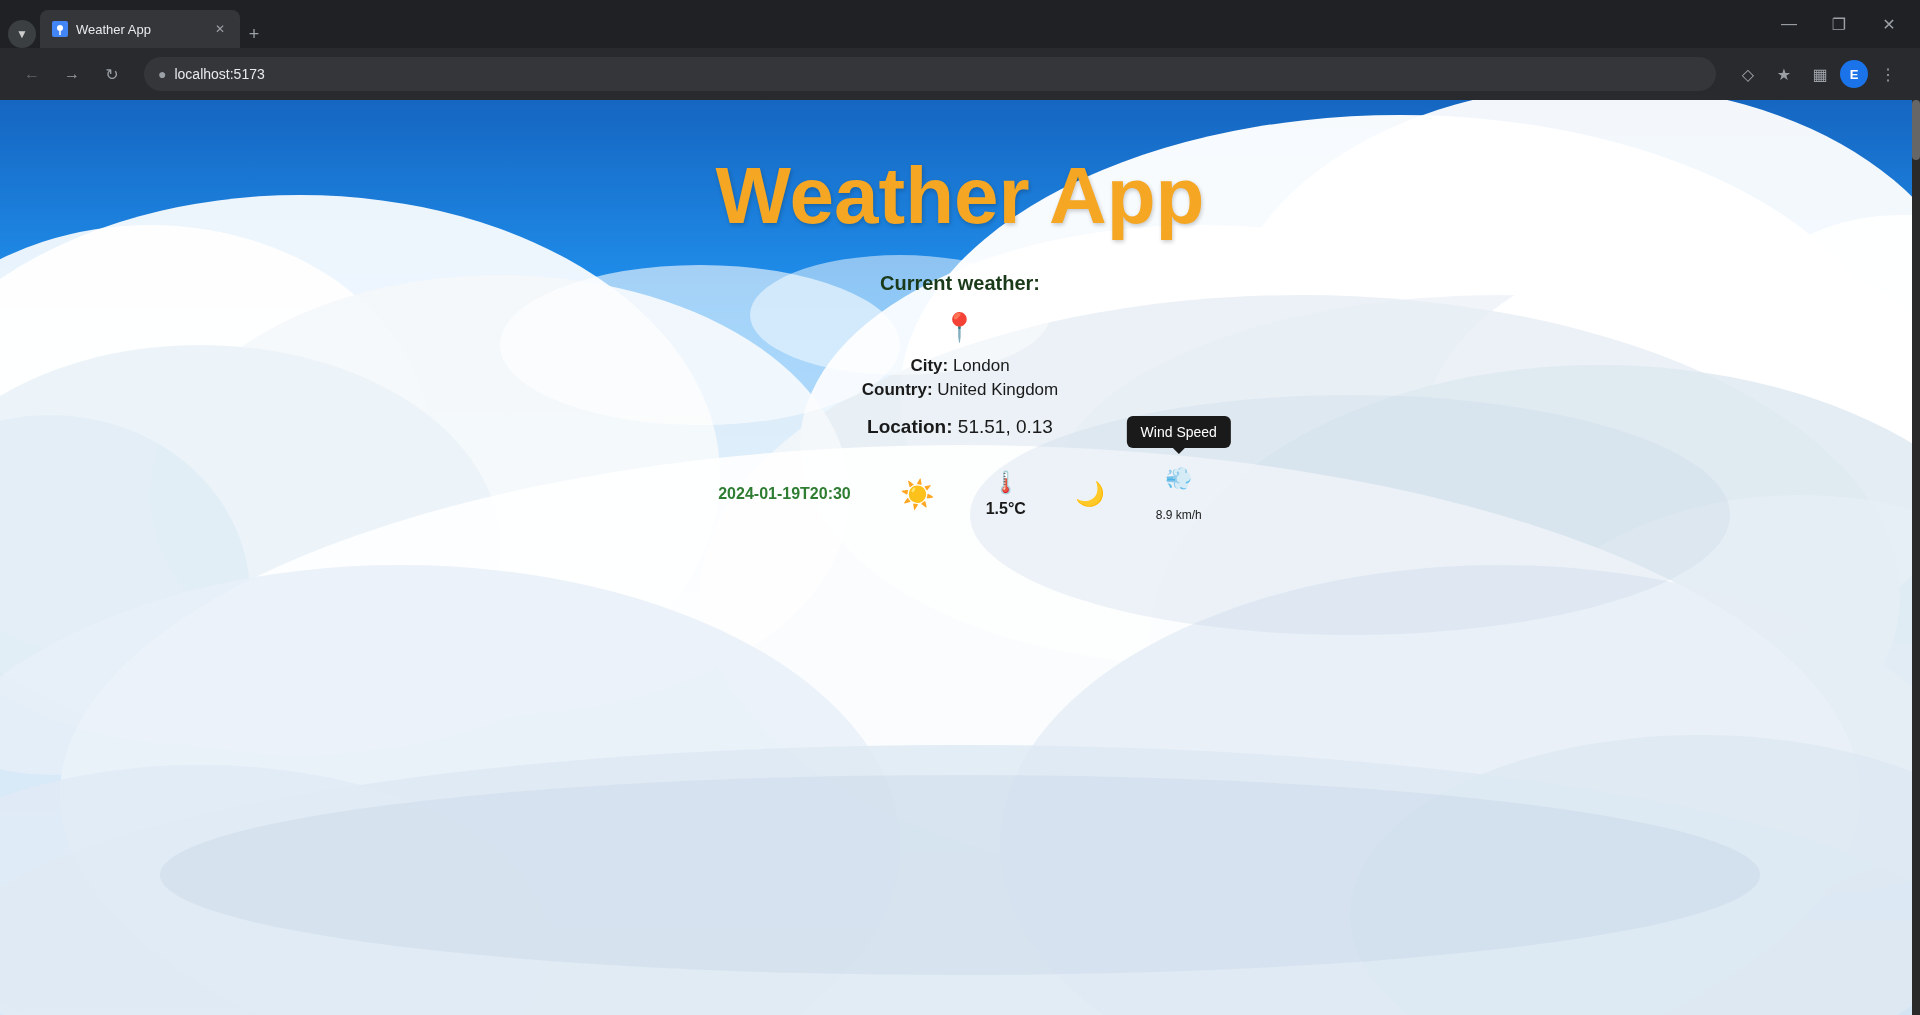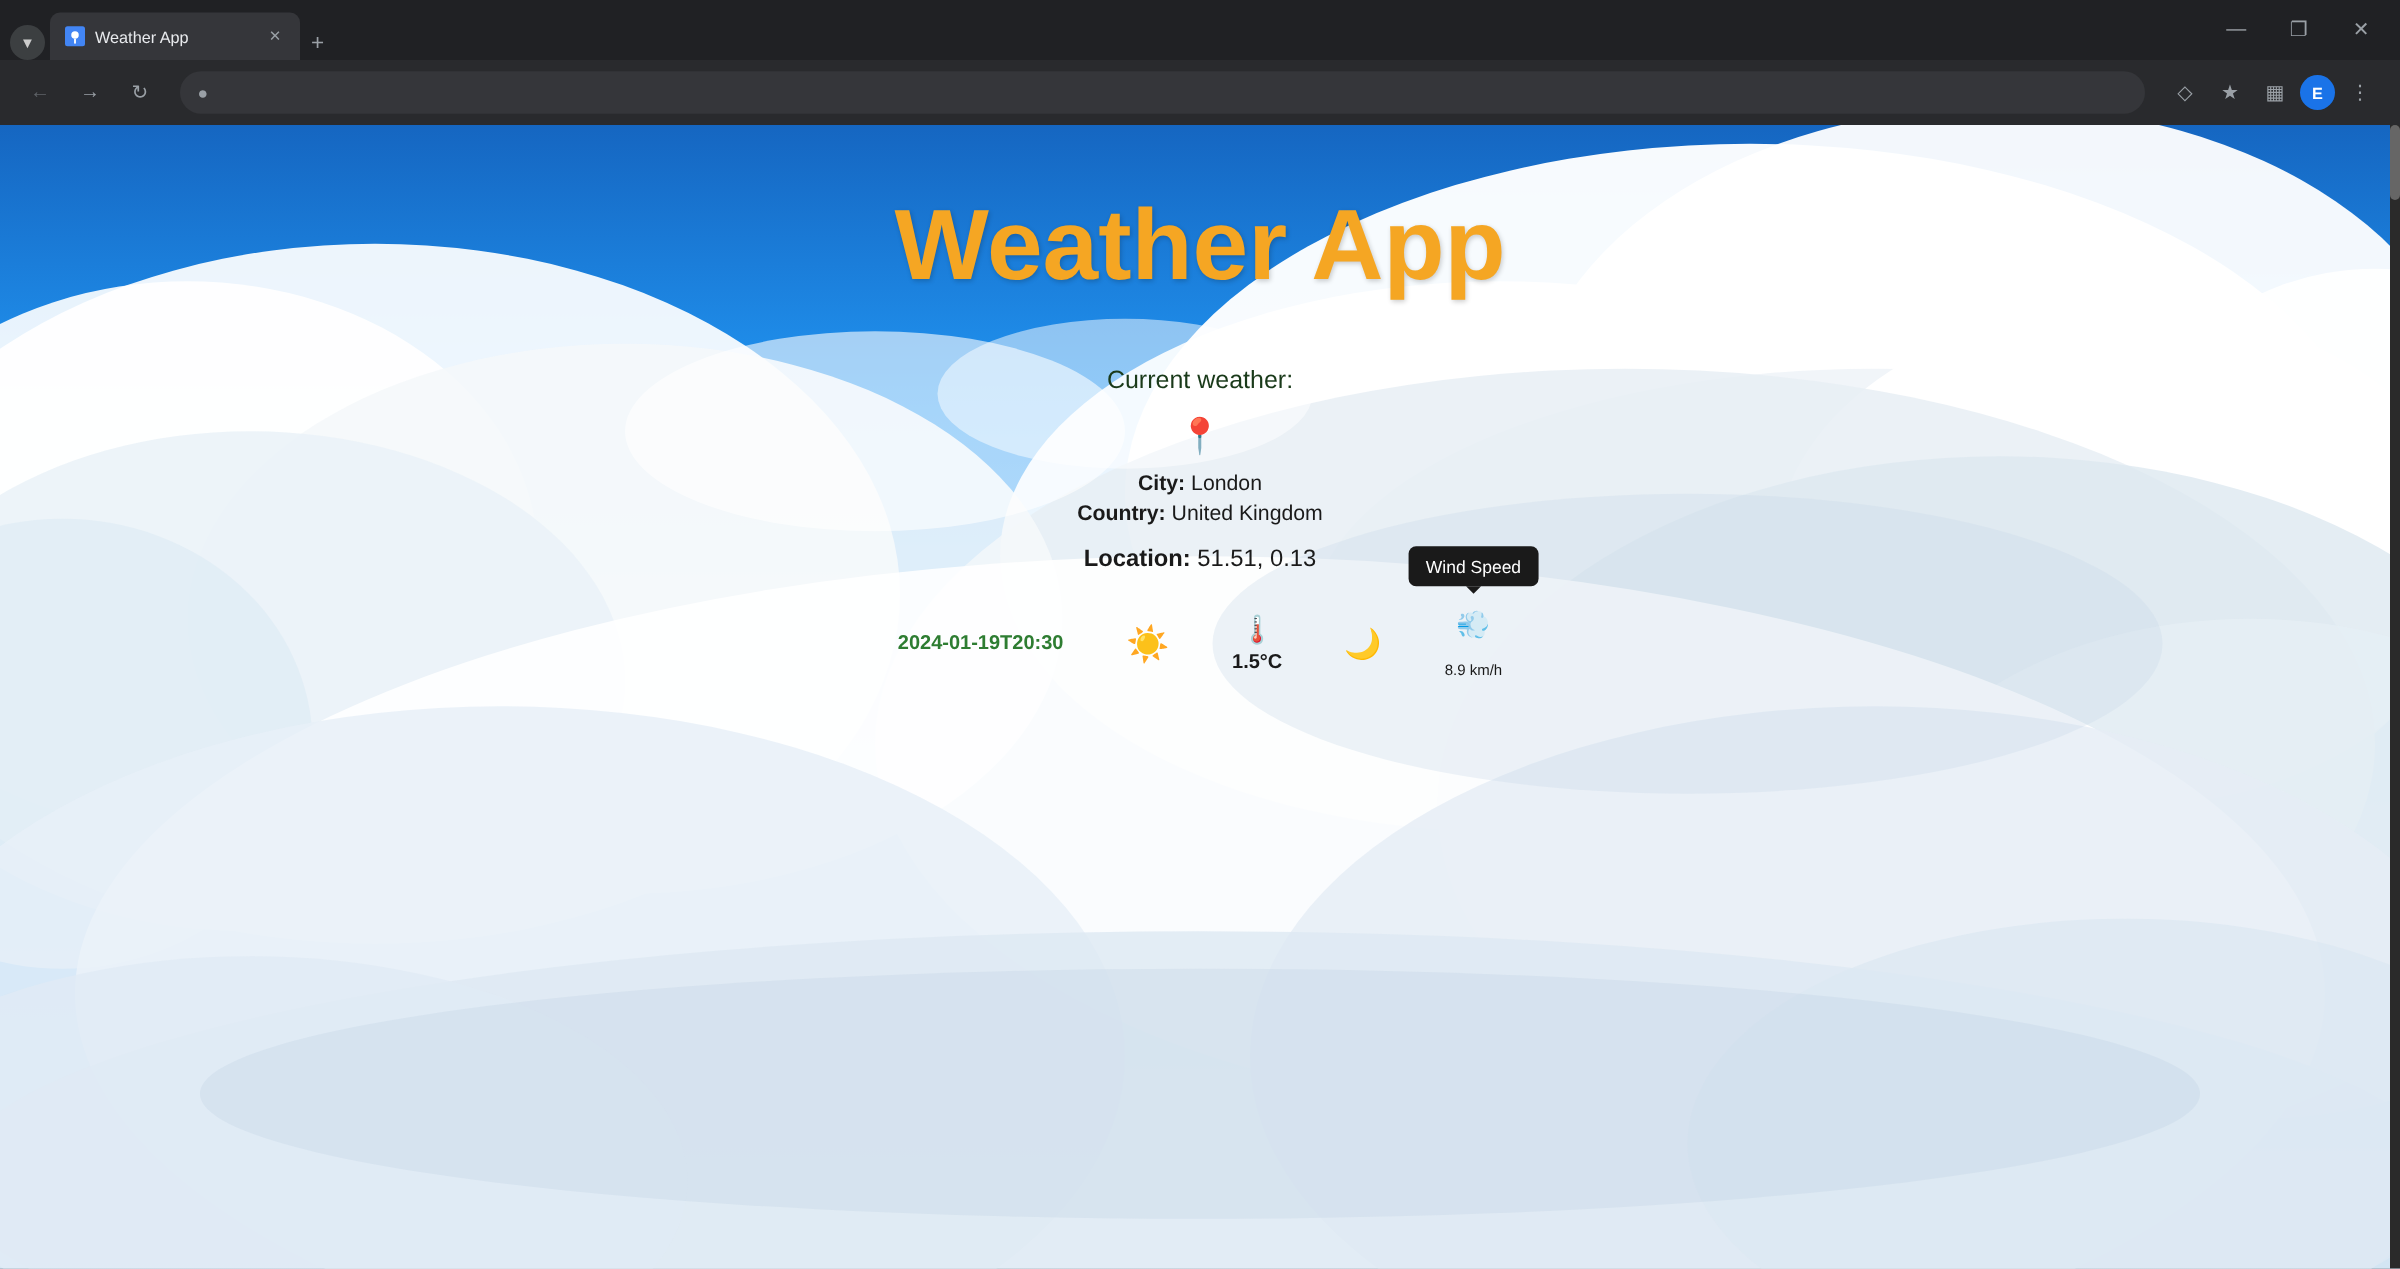--- a/index.html
+++ b/index.html
@@ -240,24 +240,23 @@
     .app-title {
       font-size: 80px;
       font-weight: bold;
       color: #f5a623;
       text-shadow: 1px 2px 4px rgba(0,0,0,0.2);
       margin-bottom: 30px;
     }
 
     .current-weather-label {
       font-size: 20px;
-      font-weight: normal;
+      font-weight: bold;
       color: #1a3a1a;
       margin-bottom: 16px;
-      margin-top: 21px;
     }
 
     .location-pin {
       font-size: 28px;
       color: #2e7d32;
       margin-bottom: 12px;
     }
 
     .city-country {
       display: flex;
@@ -414,20 +413,21 @@
       <button class="win-btn close">✕</button>
     </div>
   </div>
 
   <div class="address-bar">
     <button class="nav-btn disabled">←</button>
     <button class="nav-btn">→</button>
     <button class="nav-btn">↻</button>
     <div class="url-bar">
       <span class="url-lock">●</span>
+      <span class="url-text">localhost:5173</span>
     </div>
     <div class="address-actions">
       <button class="addr-btn">◇</button>
       <button class="addr-btn">★</button>
       <button class="addr-btn">▦</button>
       <button class="profile-btn">E</button>
       <button class="addr-btn">⋮</button>
     </div>
   </div>
 

